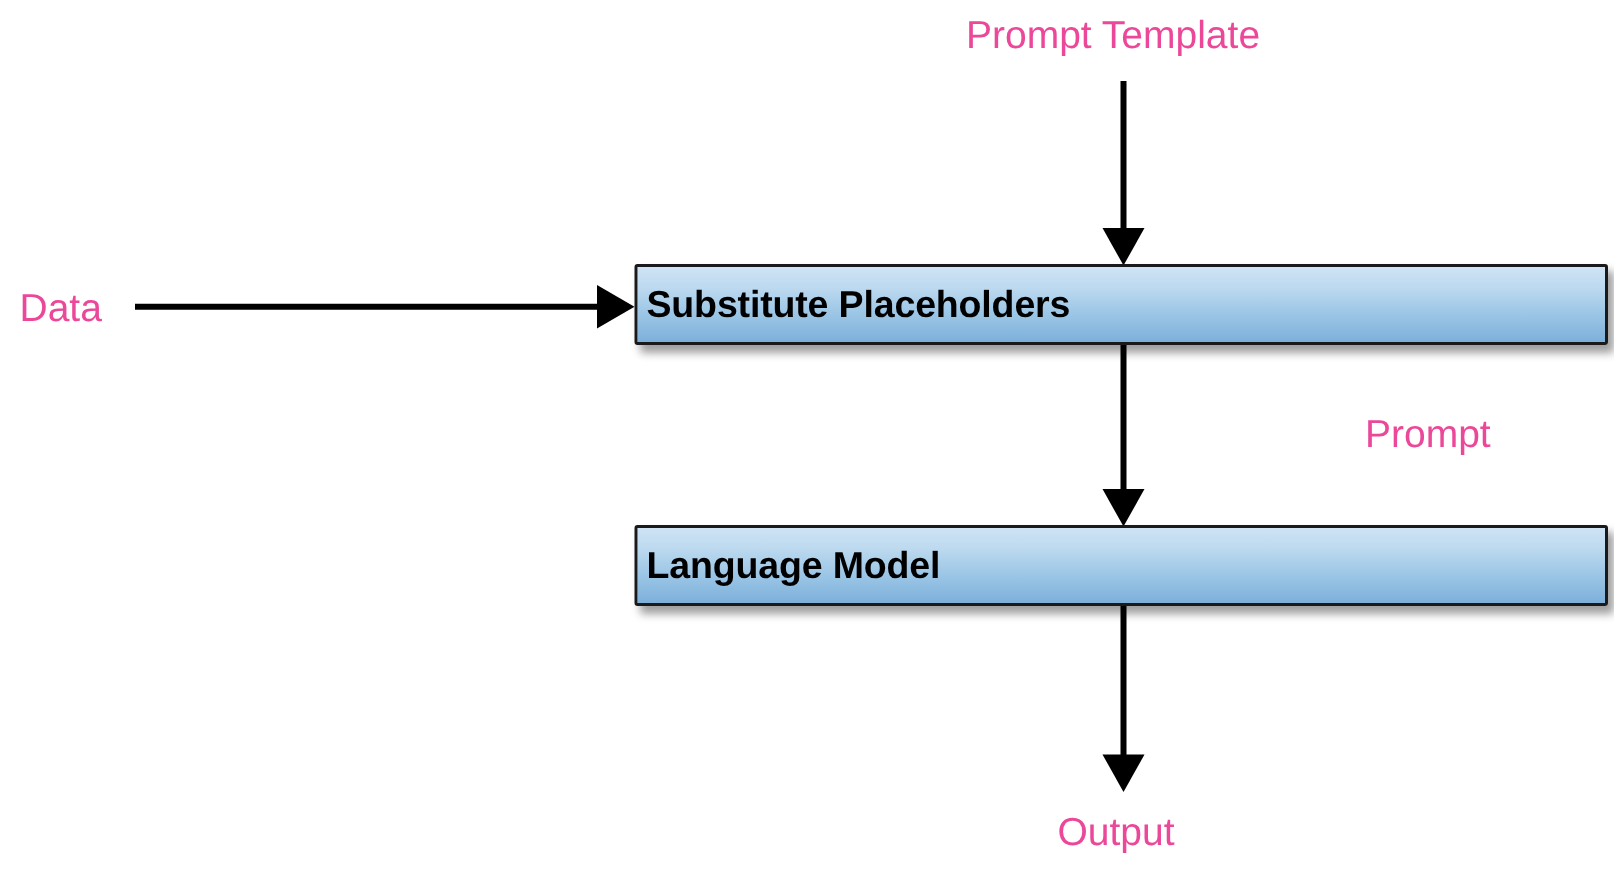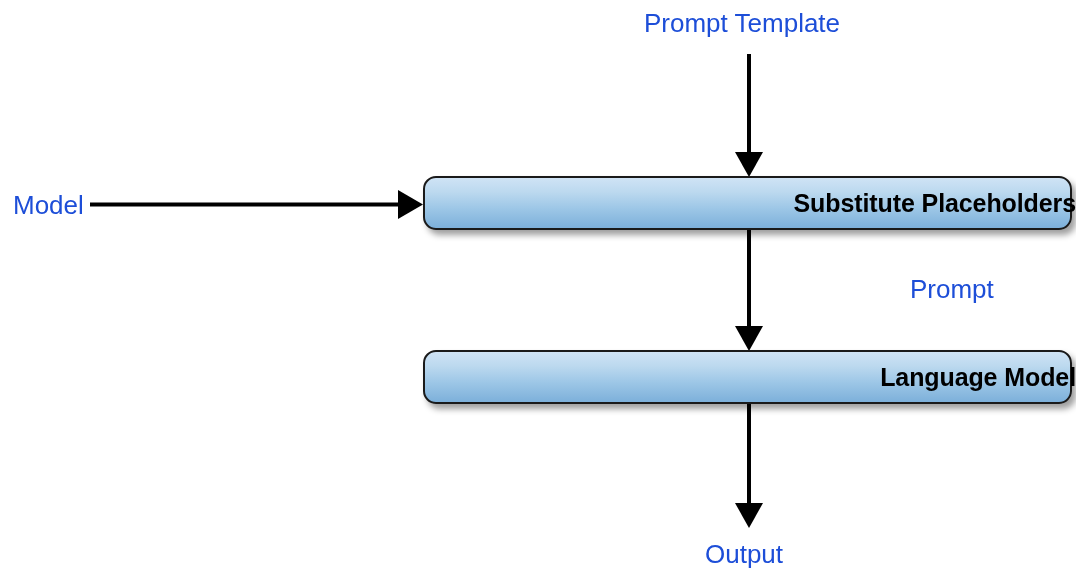--- a/index.html
+++ b/index.html
@@ -17,26 +17,26 @@
     height: 584px;
     background: #ffffff;
     overflow: hidden;
   }
 
   
   .proc-box {
     position: absolute;
     box-sizing: border-box;
     border: 2.5px solid #1a1a1a;
-    border-radius: 13px;
+    border-radius: 2px;
     background: linear-gradient(to bottom, #cfe3f5 0%, #bcd9ef 28%, #9cc6e6 62%, #7db0da 100%);
     box-shadow: 4px 5px 6px rgba(0,0,0,0.38);
     display: flex;
     align-items: center;
-    justify-content: flex-end;
+    justify-content: flex-start;
   }
   .proc-label {
     font-family: "Liberation Sans", sans-serif;
     font-weight: bold;
     font-size: 25px;
     color: #000000;
     letter-spacing: -0.1px;
     white-space: nowrap;
     position: relative;
     left: 6px;
@@ -46,29 +46,28 @@
     left: 423px;
     top: 176px;
     width: 649px;
     height: 54px;
   }
   #box-language-model {
     left: 423px;
     top: 350px;
     width: 649px;
     height: 54px;
-    padding-left: 40px;
   }
 
   
   .plain-label {
     position: absolute;
     font-family: "Liberation Sans", sans-serif;
     font-size: 26px;
-    color: #1d4ed8;
+    color: #ec4899;
     white-space: nowrap;
   }
   #label-prompt-template {
     left: 644px;
     top: 8px;
   }
   #label-data {
     left: 13px;
     top: 190px;
   }
@@ -124,21 +123,21 @@
     </g>
 
     <g>
       <line class="conn-line" x1="749" y1="403" x2="749" y2="510"></line>
       <polygon class="conn-head" points="749,528 735,503 763,503"></polygon>
     </g>
   </svg>
 
   <div class="plain-label" id="label-prompt-template">Prompt Template</div>
 
-  <div class="plain-label" id="label-data">Model</div>
+  <div class="plain-label" id="label-data">Data</div>
 
   <div class="plain-label" id="label-prompt">Prompt</div>
 
   <div class="plain-label" id="label-output">Output</div>
 
   <div class="proc-box" id="box-substitute">
     <span class="proc-label">Substitute Placeholders</span>
   </div>
 
   <div class="proc-box" id="box-language-model">

